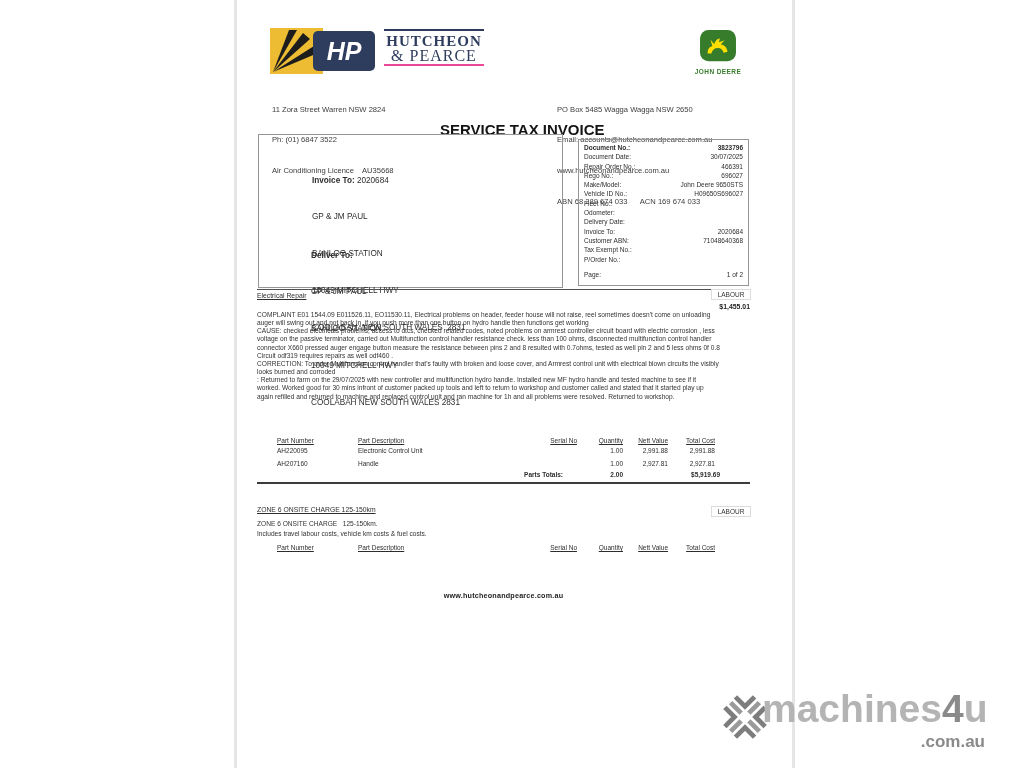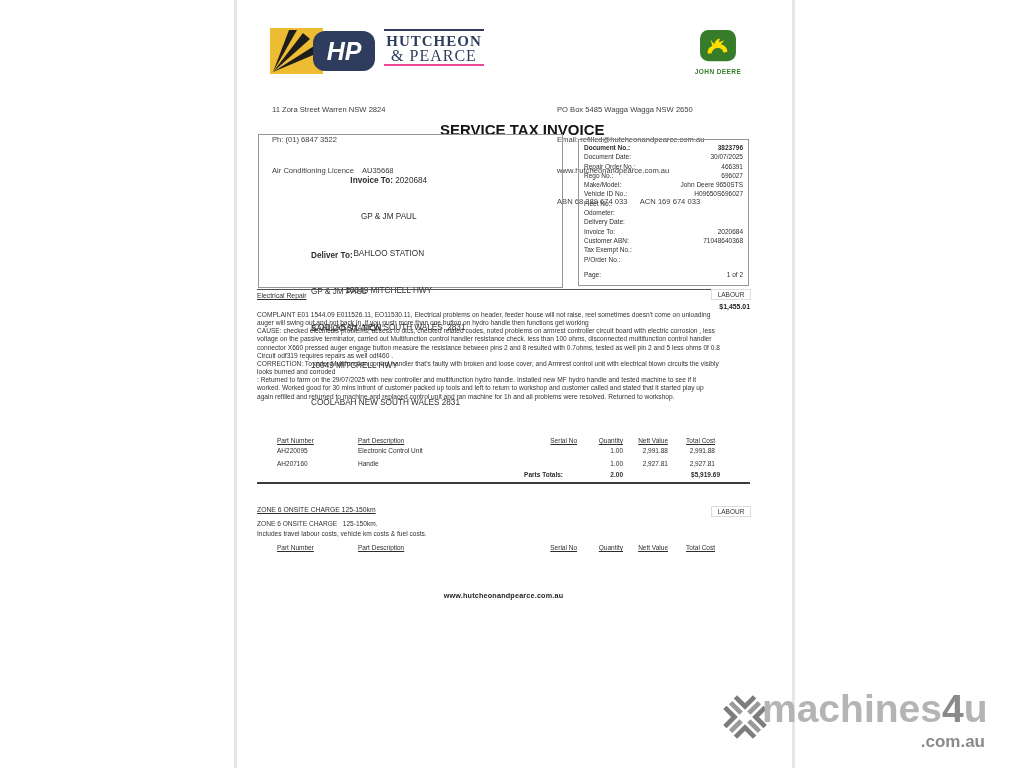--- a/index.html
+++ b/index.html
@@ -8,21 +8,21 @@
 
   .edge { position:absolute; top:0; height:768px; width:3px; background:#e6e6e6; }
   .edge-left { left:234px; }
   .edge-right { left:792px; }
 
   
   .hp-logo { position:absolute; left:270px; top:27px; width:216px; height:52px; }
   .hp-yellow { position:absolute; left:0; top:1px; width:53px; height:46px; background:#edbc33; }
   .hp-yellow svg { display:block; width:53px; height:46px; }
   .hp-navy { position:absolute; left:43px; top:4px; width:62px; height:40px; background:#2e3c5e;
-             border-radius:12px; color:#fff; display:flex; align-items:center; justify-content:center;
+             border-radius:5px; color:#fff; display:flex; align-items:center; justify-content:center;
              font-weight:bold; font-style:italic; font-size:25px; }
   .hp-word { position:absolute; left:114px; top:2px; width:100px; border-top:2px solid #2e3c5e;
              border-bottom:2px solid #ec4899; padding:3px 0 2px; text-align:center; color:#2e3c5e;
              font-family:"Liberation Serif","DejaVu Serif",serif; }
   .hp-word .l1 { font-size:15px; font-weight:bold; letter-spacing:1px; line-height:15px; }
   .hp-word .l2 { font-size:16px; font-weight:normal; letter-spacing:1px; line-height:13px; }
 
   .jd-logo { position:absolute; left:694px; top:29px; width:48px; text-align:center; }
   .jd-logo svg { width:38px; height:35px; display:inline-block; }
   .jd-caption { font-size:6.5px; font-weight:bold; color:#367c2b; letter-spacing:0.4px; margin-top:0px; }
@@ -30,21 +30,21 @@
   .addr { position:absolute; font-size:7.6px; line-height:10.3px; color:#3c3c3c; white-space:pre-wrap; }
   .addr-left { left:272px; top:84px; }
   .addr-right { left:557px; top:84px; }
 
   .doc-title { position:absolute; left:440px; top:121px; width:309px; text-align:left;
                font-weight:bold; font-size:15px; color:#141414; }
 
   
   .invoice-box { position:absolute; left:258px; top:134px; width:303px; height:152px;
                  border:1px solid #969696; font-size:8.2px; color:#2d2d2d; }
-  .inv-group1 { position:absolute; left:53px; top:15px; line-height:12.3px; white-space:pre-wrap;text-align:center; }
+  .inv-group1 { position:absolute; left:53px; top:15px; line-height:12.3px; white-space:pre-wrap; }
   .inv-group2 { position:absolute; left:52px; top:90px; line-height:12.3px; white-space:pre-wrap; }
   .b { font-weight:bold; }
 
   
   .details-box { position:absolute; left:578px; top:139px; width:171px; height:147px;
                  border:1px solid #969696; padding:4px 5px 0 5px; box-sizing:border-box;
                  font-size:6.5px; color:#2d2d2d; }
   .drow { display:flex; justify-content:space-between; height:9.3px; white-space:pre; }
   .drow-first { font-weight:bold; }
   .drow-page { margin-top:6px; }
@@ -130,21 +130,21 @@
     <div class="jd-caption">JOHN DEERE</div>
   </div>
 
   <div class="addr addr-left">
     <div>11 Zora Street Warren NSW 2824</div>
     <div>Ph: (01) 6847 3522</div>
     <div>Air Conditioning Licence    AU35668</div>
   </div>
   <div class="addr addr-right">
     <div>PO Box 5485 Wagga Wagga NSW 2650</div>
-    <div>Email: refilled@hutcheonandpearce.com.au</div>
+    <div>Email: accounts@hutcheonandpearce.com.au</div>
     <div>www.hutcheonandpearce.com.au</div>
     <div>ABN 68 289 674 033      ACN 169 674 033</div>
   </div>
 
   <div class="doc-title">SERVICE TAX INVOICE</div>
 
   <div class="invoice-box">
     <div class="inv-group1">
       <div><span class="b">Invoice To:</span> <span>2020684</span></div>
       <div>GP &amp; JM PAUL</div>

